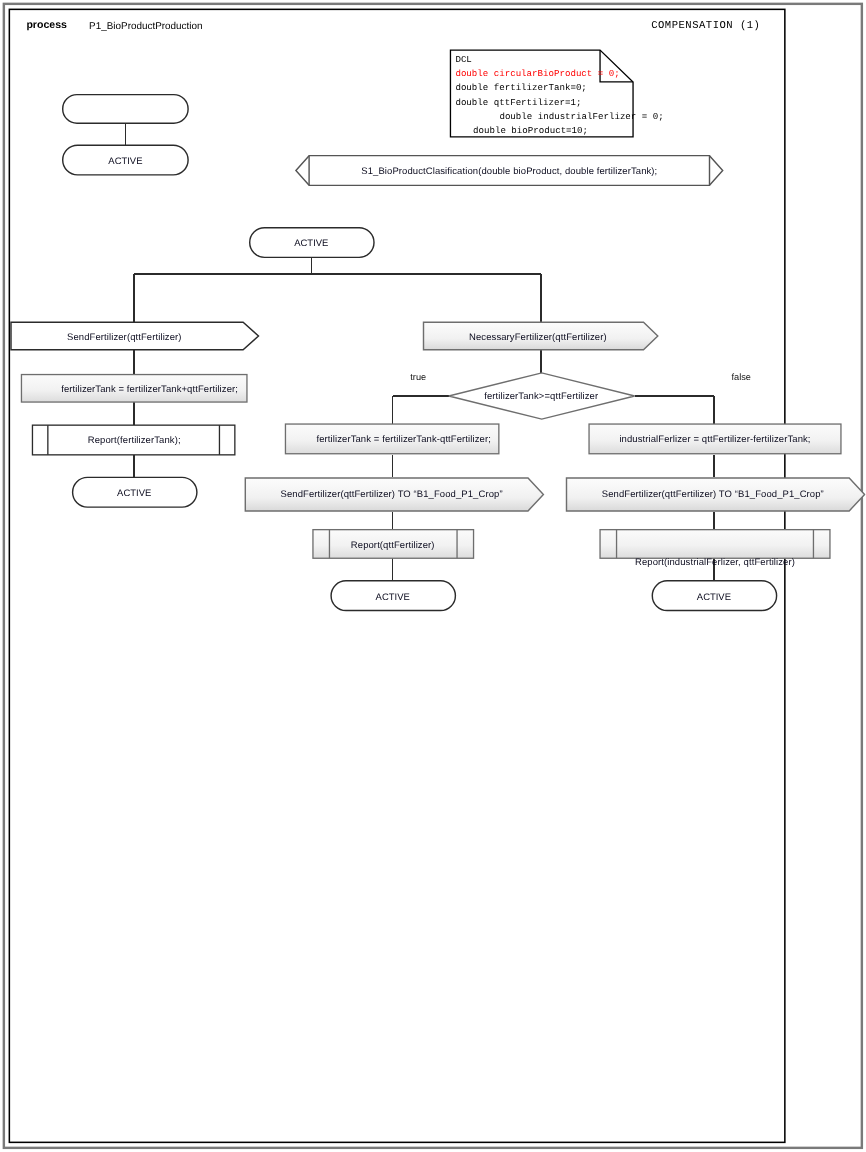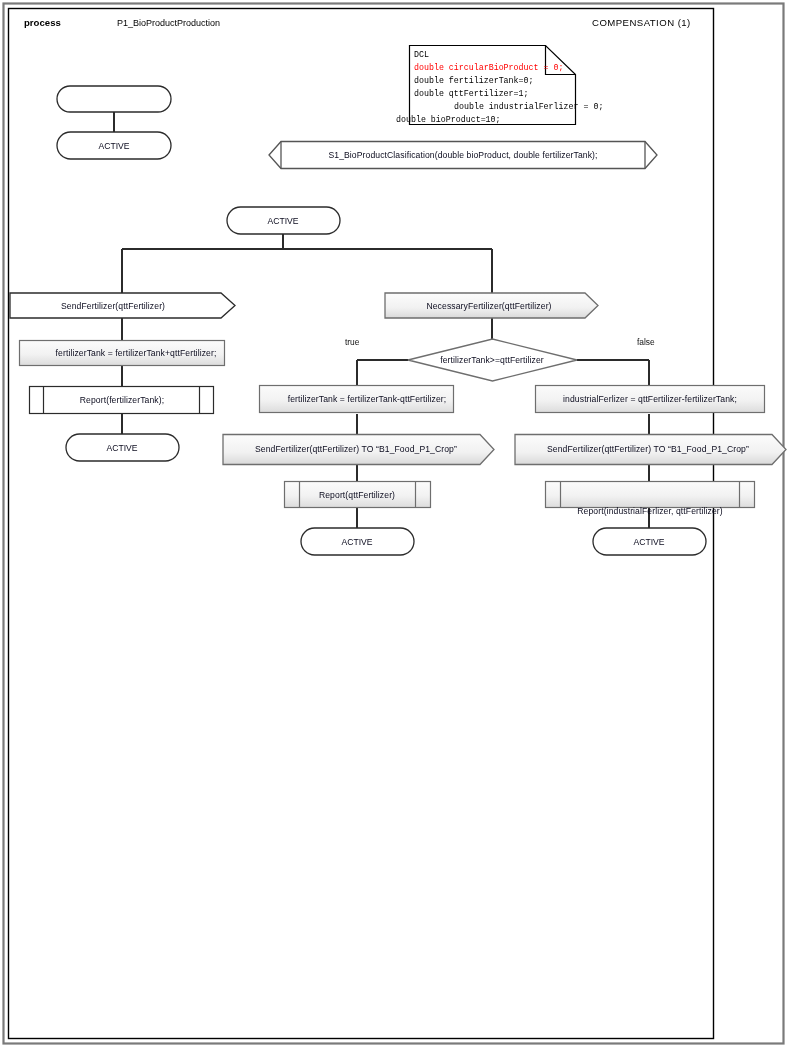--- a/index.html
+++ b/index.html
@@ -14,28 +14,28 @@
 
   
   .lbl{position:absolute;white-space:nowrap;color:#0b0b1e;font-size:8.6px;
        font-family:"Liberation Sans", sans-serif;letter-spacing:.1px;}
   .lbl.ctr{transform:translateX(-50%);text-align:center;}
   .hdr-kw{position:absolute;font-weight:bold;font-size:9.6px;color:#000;
           font-family:"Liberation Sans", sans-serif;}
   .hdr-nm{position:absolute;font-size:9px;color:#000;
           font-family:"Liberation Sans", sans-serif;}
   .hdr-rt{position:absolute;font-size:9.6px;color:#000;letter-spacing:.45px;
-          font-family:Liberation Sans, sans-serif;text-align:right;}
+          font-family:Liberation Mono, monospace;text-align:right;}
   .note-ln{position:absolute;font-size:8.3px;color:#000;white-space:nowrap;
            font-family:Liberation Mono, monospace;}
   .note-ln.red{color:#ff0000;}
   .state{position:absolute;font-size:8.6px;color:#0b0b1e;white-space:nowrap;
          transform:translateX(-50%);font-family:"Liberation Sans", sans-serif;}
   .edge-lbl{position:absolute;font-size:8.4px;color:#111;white-space:nowrap;
-            font-family:"Liberation Sans", sans-serif;}
+            font-family:"Liberation Sans", sans-serif;margin-left:28px;}
 </style>
 </head>
 <body>
 
 <div id="canvas">
 
   <svg width="787" height="1047" viewBox="0 0 787 1047">
     <defs>
       <linearGradient id="gGray" x1="0" y1="0" x2="0" y2="1">
         <stop offset="0%" stop-color="#fbfbfb"></stop>
@@ -170,29 +170,29 @@
       <line x1="560.5" y1="481.5" x2="560.5" y2="507.5" stroke="#6e6e6e" stroke-width="1.2"></line>
       <line x1="739.5" y1="481.5" x2="739.5" y2="507.5" stroke="#6e6e6e" stroke-width="1.2"></line>
     </g>
 
     <g>
       <rect x="593" y="528" width="113" height="27" rx="13.5" ry="13.5" fill="#ffffff" stroke="#2b2b2b" stroke-width="1.3"></rect>
     </g>
   </svg>
 
   <div class="hdr-kw" style="left:24px;top:17px;">process</div>
-  <div class="hdr-nm" style="left:81px;top:18px;margin-left:36px;">P1_BioProductProduction</div>
+  <div class="hdr-nm" style="left:81px;top:18px;">P1_BioProductProduction</div>
   <div class="hdr-rt" style="left:592px;top:17px;">COMPENSATION (1)</div>
 
   <div class="note-ln" style="left:414px;top:50px;">DCL</div>
   <div class="note-ln red" style="left:414px;top:63px;">double circularBioProduct = 0;</div>
   <div class="note-ln" style="left:414px;top:76px;">double fertilizerTank=0;</div>
   <div class="note-ln" style="left:414px;top:89px;">double qttFertilizer=1;</div>
   <div class="note-ln" style="left:414px;top:102px;margin-left:40px;">double industrialFerlizer = 0;</div>
-  <div class="note-ln" style="left:396px;top:115px;">double bioProduct=10;</div>
+  <div class="note-ln" style="left:430px;top:115px;">double bioProduct=10;</div>
 
   <div class="state" style="left:114px;top:141px;">ACTIVE</div>
 
   <div class="lbl ctr" style="left:463px;top:150px;">S1_BioProductClasification(double bioProduct, double  fertilizerTank);</div>
 
   <div class="state" style="left:283px;top:216px;">ACTIVE</div>
 
   <div class="lbl ctr" style="left:113px;top:301px;">SendFertilizer(qttFertilizer)</div>
 
   <div class="lbl ctr" style="left:489px;top:301px;">NecessaryFertilizer(qttFertilizer)</div>

